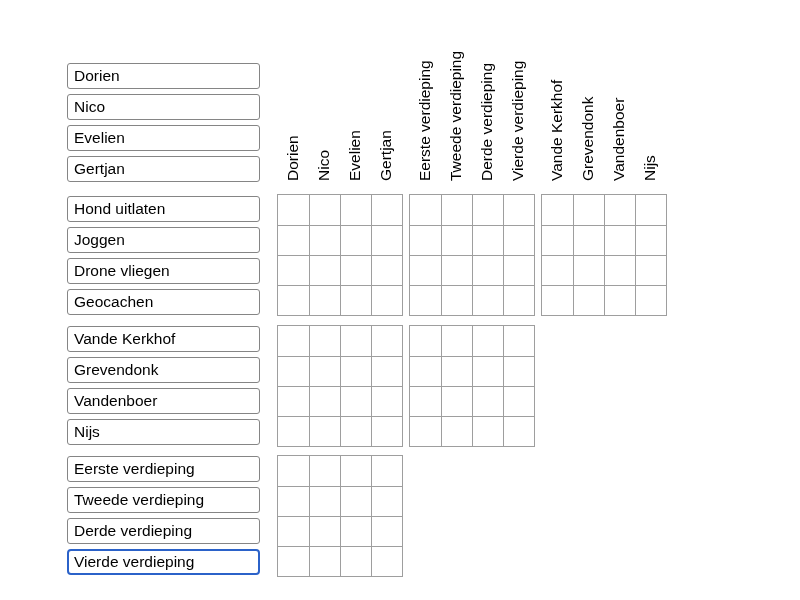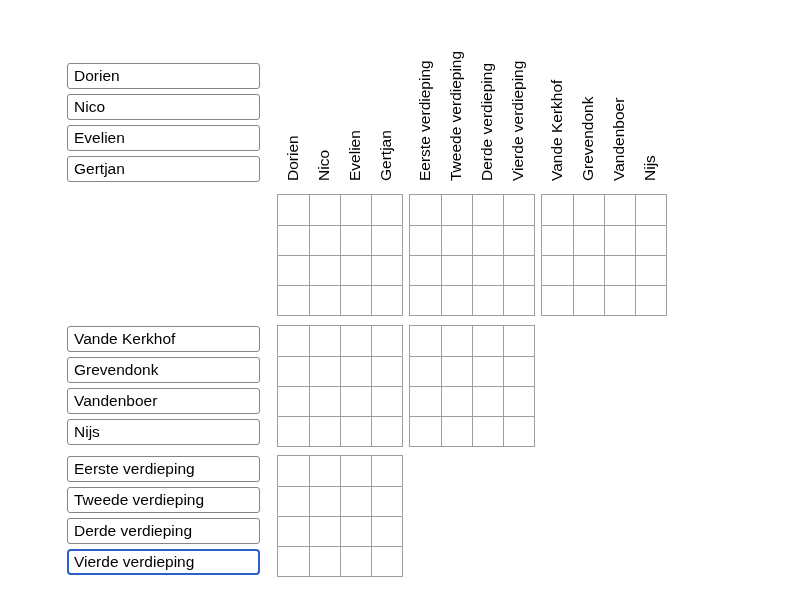--- a/index.html
+++ b/index.html
@@ -90,20 +90,26 @@
 
 <div id="canvas">
 
   <div class="cat-group" id="grpA">
     <input class="cat-input" value="Dorien" style="">
     <input class="cat-input" value="Nico" style="">
     <input class="cat-input" value="Evelien" style="">
     <input class="cat-input" value="Gertjan" style="">
   </div>
 
+  <div class="cat-group" id="grpB">
+    <input class="cat-input" value="Hond uitlaten" style="">
+    <input class="cat-input" value="Joggen" style="">
+    <input class="cat-input" value="Drone vliegen" style="">
+    <input class="cat-input" value="Geocachen" style="">
+  </div>
 
   <div class="cat-group" id="grpC">
     <input class="cat-input" value="Vande Kerkhof" style="">
     <input class="cat-input" value="Grevendonk" style="">
     <input class="cat-input" value="Vandenboer" style="">
     <input class="cat-input" value="Nijs" style="">
   </div>
 
   <div class="cat-group" id="grpD">
     <input class="cat-input" value="Eerste verdieping" style="">

